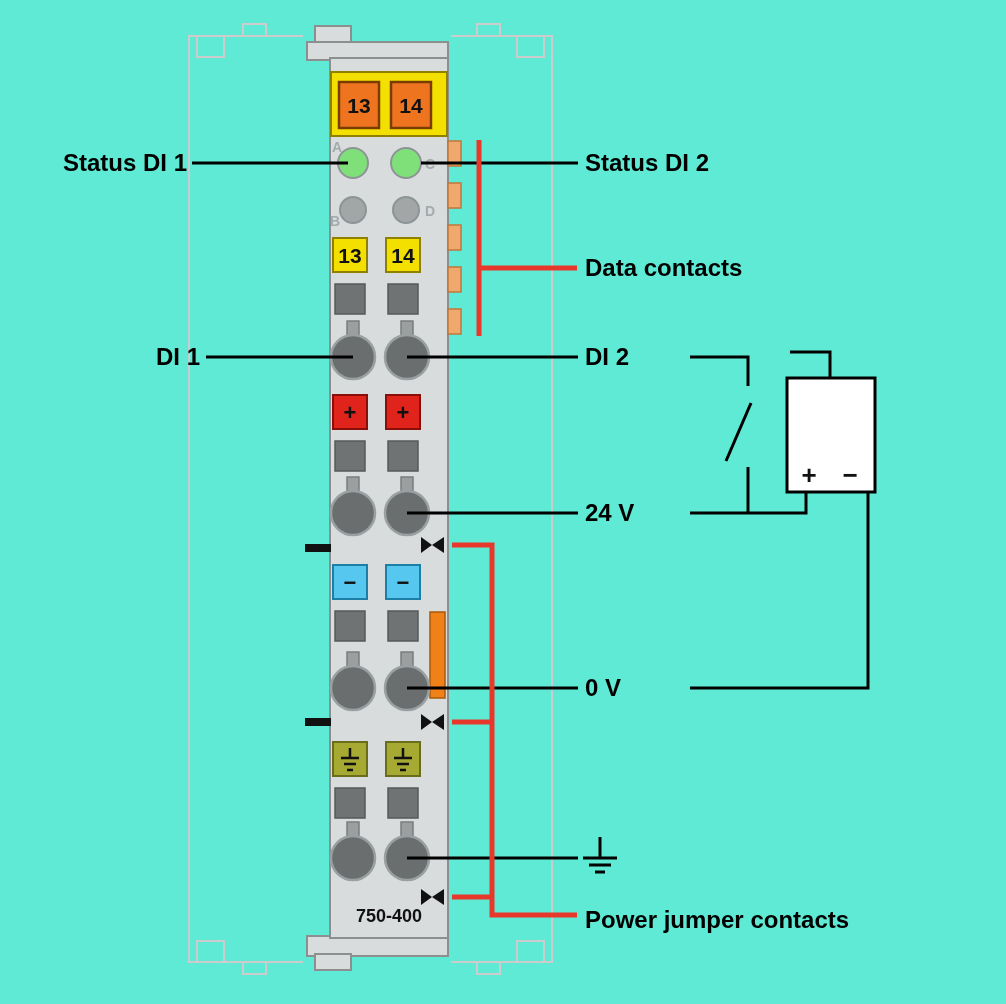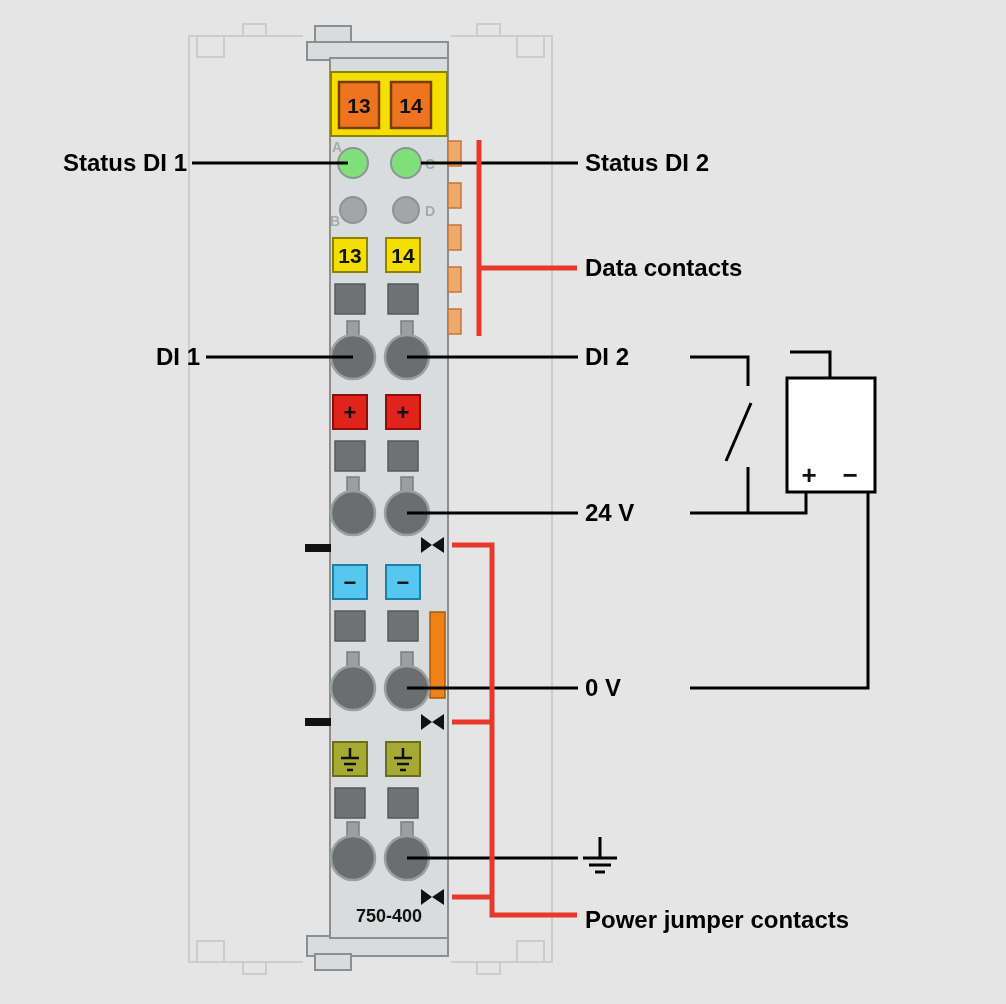--- a/index.html
+++ b/index.html
@@ -1,20 +1,20 @@
 <!DOCTYPE html>
 <html><head>
 <meta charset="utf-8">
 <style>
   html, body { margin: 0; padding: 0; background: #ffffff; }
   .stage {
     position: relative;
     width: 1006px;
     height: 1004px;
-    background: #e5e5e5;
+    background: #5eead4;
     font-family: "Liberation Sans", sans-serif;
     overflow: hidden;
   }
   svg { position: absolute; left: 0; top: 0; }
   .mod   { stroke: #8b8f90; stroke-width: 2; }
   .lbl   { font: bold 24px "Liberation Sans", sans-serif; fill: #000; }
   .num   { font: bold 21px "Liberation Sans", sans-serif; fill: #111; }
   .sign  { font: bold 22px "Liberation Sans", sans-serif; fill: #111; }
   .letter{ font: bold 14px "Liberation Sans", sans-serif; fill: #a4abad; }
   .part  { font: bold 18px "Liberation Sans", sans-serif; fill: #111; }

